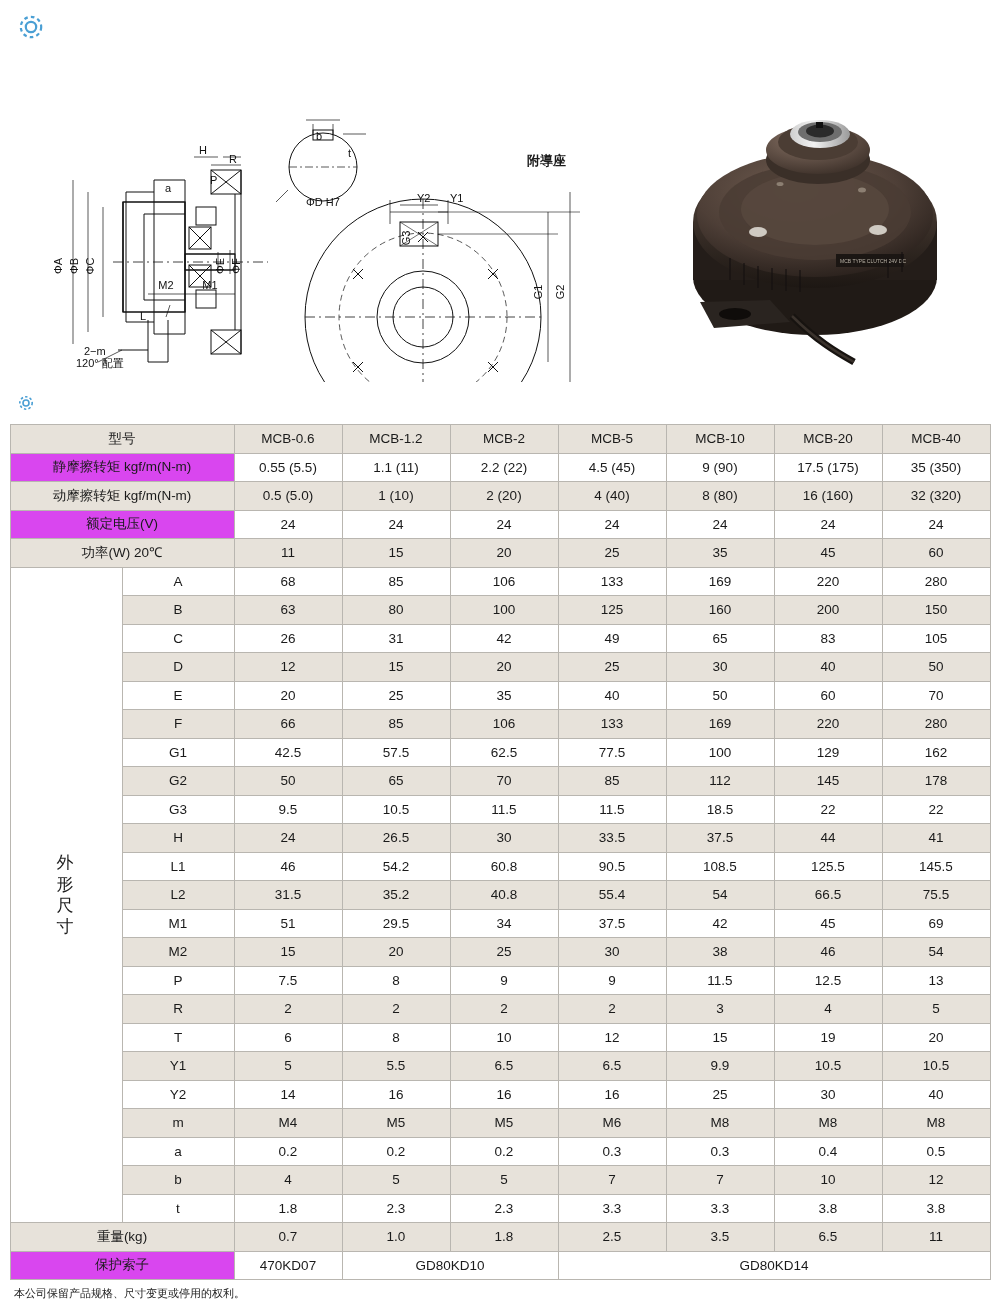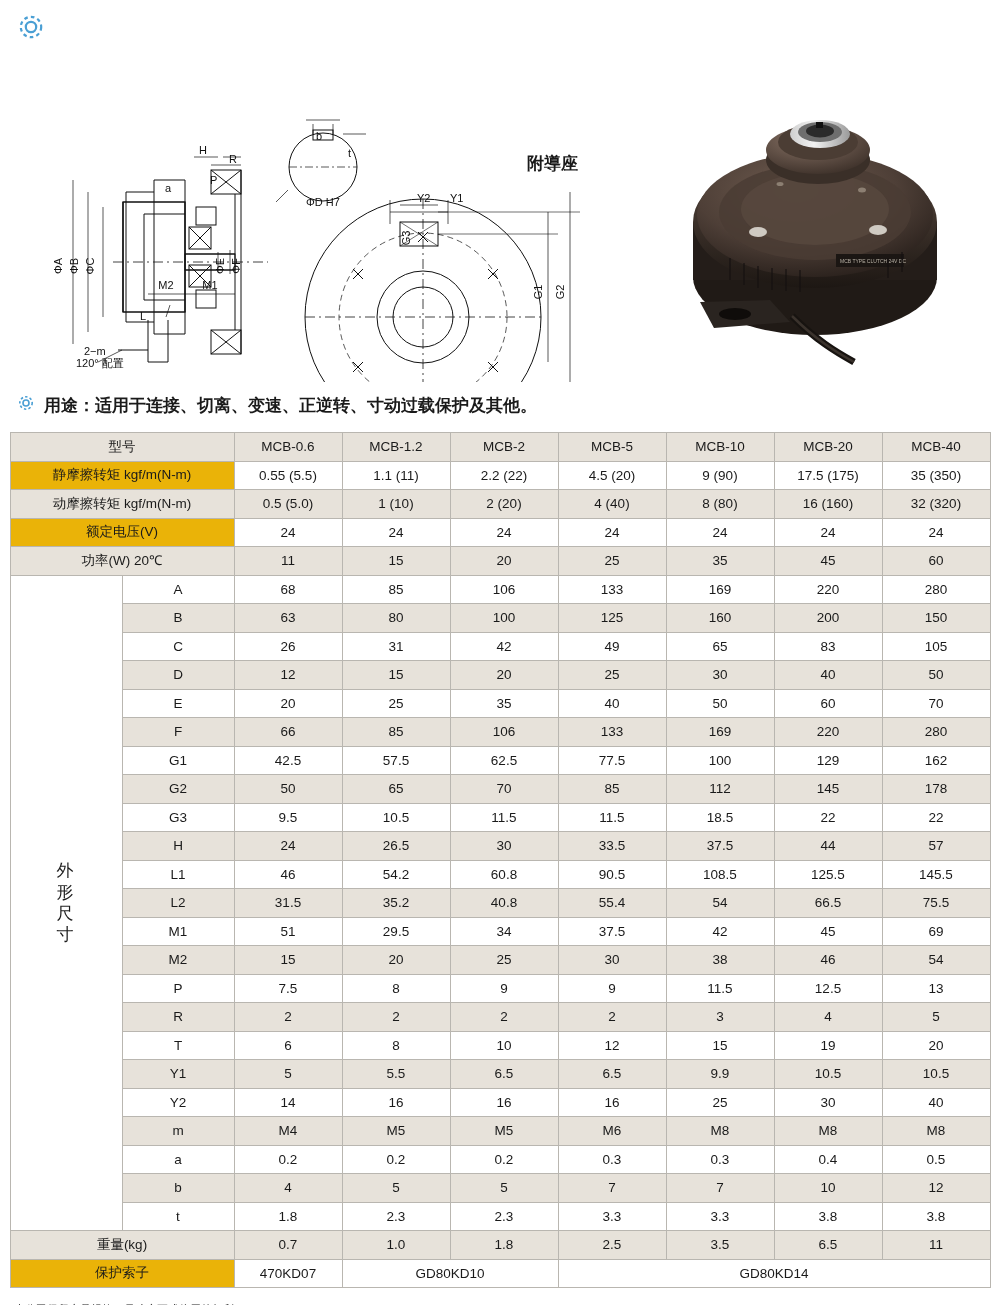--- a/index.html
+++ b/index.html
@@ -47,52 +47,52 @@
     position: absolute;
     left: 640px;
     top: 18px;
     width: 345px;
     height: 300px;
   }
   .fudaoza {
     position: absolute;
     left: 527px;
     top: 98px;
-    font-size: 17px;
+    font-size: 13px;
     font-weight: bold;
   }
 
   
   .usage {
     display: flex;
     align-items: center;
     gap: 8px;
     padding: 4px 0 6px 16px;
     font-size: 17px;
     font-weight: bold;
   }
   .usage .small-gear { flex: 0 0 auto; }
 
   
   table.spec {
     border-collapse: collapse;
     width: 976px;
-    margin: 8px auto;
+    margin: 0 auto;
     font-size: 13.5px;
     table-layout: fixed;
   }
   table.spec td, table.spec th {
     border: 1px solid #b9b6b0;
     text-align: center;
     height: 28.5px;
     padding: 0 2px;
     font-weight: normal;
   }
   .rowhead {
-    background: #eab308;
+    background: #d946ef;
     font-weight: bold;
   }
   .tint { background: #e7e2da; }
   .hdr { background: #e7e2da; font-weight: bold; }
   .dimlabel { width: 120px; }
   .vertlabel {
     width: 112px;
     font-weight: bold;
     font-size: 17px;
     letter-spacing: 2px;
@@ -316,21 +316,20 @@
 
 <div class="usage">
   <span class="small-gear">
     <svg width="20" height="20" viewBox="0 0 20 20">
       <g fill="none" stroke="#4a9fd4" stroke-width="1.6">
         <circle cx="10" cy="10" r="3"></circle>
         <circle cx="10" cy="10" r="6.2" stroke-dasharray="2.4 2.2"></circle>
       </g>
     </svg>
   </span>
-  <span>用途：适用于连接、切离、变速、正逆转、寸动过载保护及其他。</span>
 </div>
 
 <table class="spec">
   <colgroup>
     <col style="width:112px">
     <col style="width:112px">
     <col style="width:108px">
       <col style="width:108px">
       <col style="width:108px">
     <col style="width:108px">
@@ -348,21 +347,21 @@
       <td class="hdr">MCB-10</td>
       <td class="hdr">MCB-20</td>
       <td class="hdr">MCB-40</td>
     </tr>
 
   <tr>
         <td class="rowhead" colspan="2">静摩擦转矩 kgf/m(N-m)</td>
         <td>0.55 (5.5)</td>
         <td>1.1 (11)</td>
         <td>2.2 (22)</td>
-        <td>4.5 (20)</td>
+        <td>4.5 (45)</td>
         <td>9 (90)</td>
         <td>17.5 (175)</td>
         <td>35 (350)</td>
       </tr>
       <tr>
         <td class="rowhead tint" colspan="2">动摩擦转矩 kgf/m(N-m)</td>
         <td class="tint">0.5 (5.0)</td>
         <td class="tint">1 (10)</td>
         <td class="tint">2 (20)</td>
         <td class="tint">4 (40)</td>
@@ -482,21 +481,21 @@
         <td>22</td>
       </tr>
       <tr>
         <td class="dimlabel tint">H</td>
         <td class="tint">24</td>
         <td class="tint">26.5</td>
         <td class="tint">30</td>
         <td class="tint">33.5</td>
         <td class="tint">37.5</td>
         <td class="tint">44</td>
-        <td class="tint">57</td>
+        <td class="tint">41</td>
       </tr>
       <tr>
         <td class="dimlabel">L1</td>
         <td>46</td>
         <td>54.2</td>
         <td>60.8</td>
         <td>90.5</td>
         <td>108.5</td>
         <td>125.5</td>
         <td>145.5</td>

